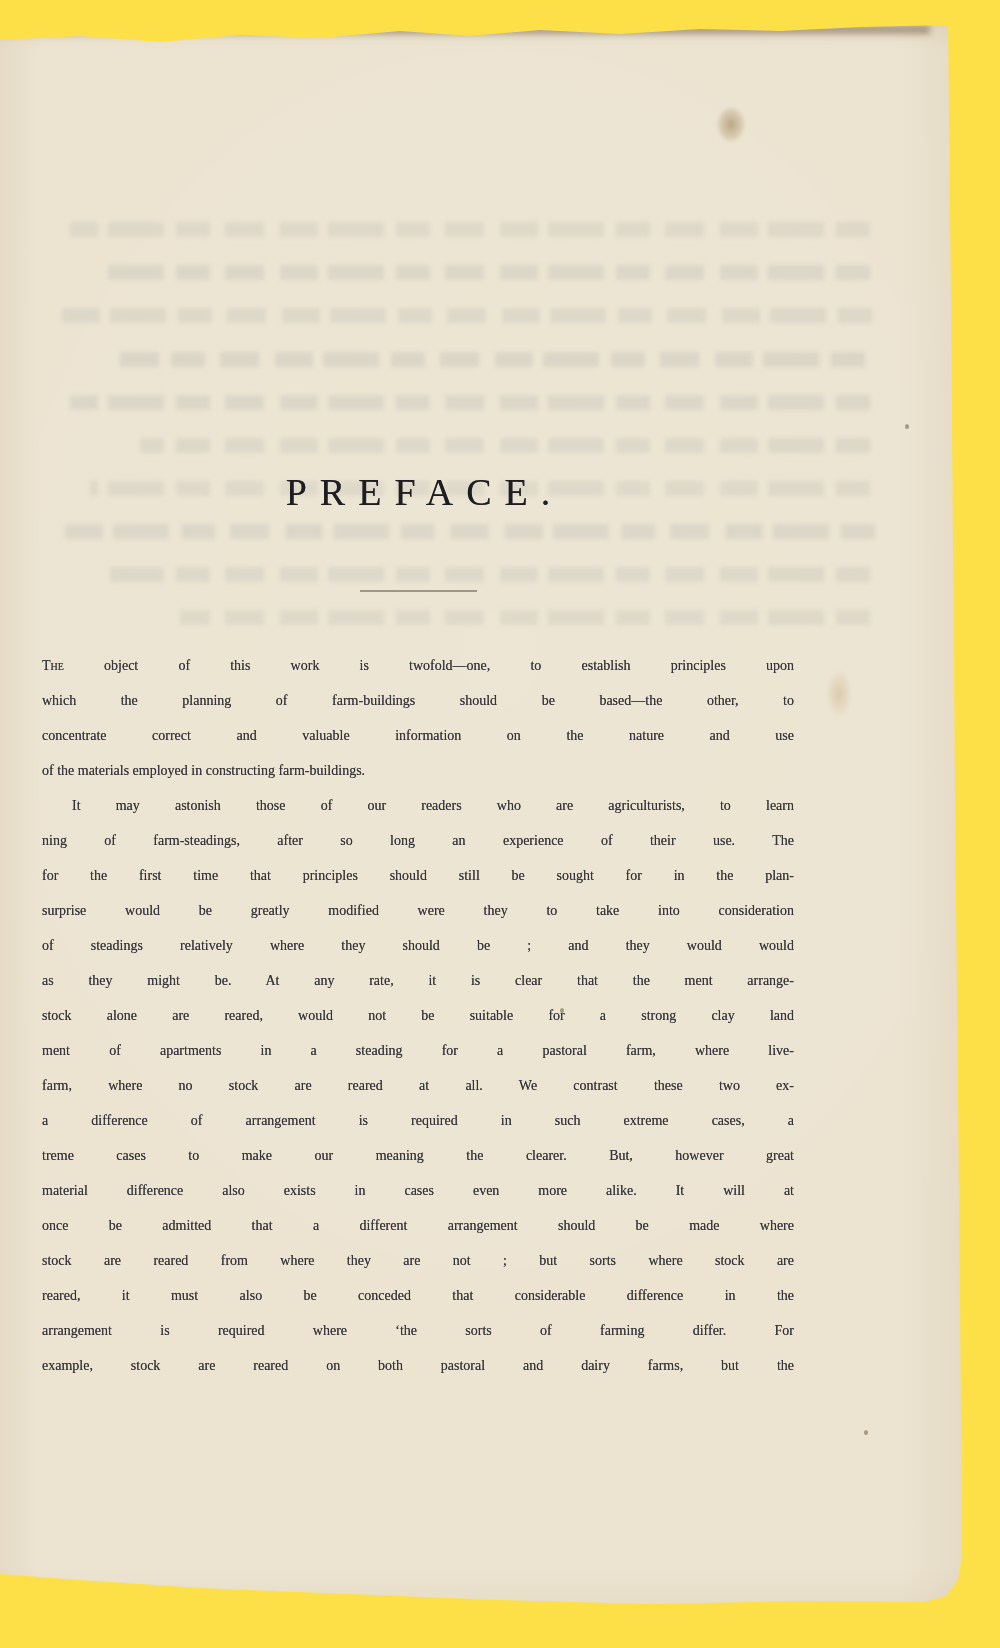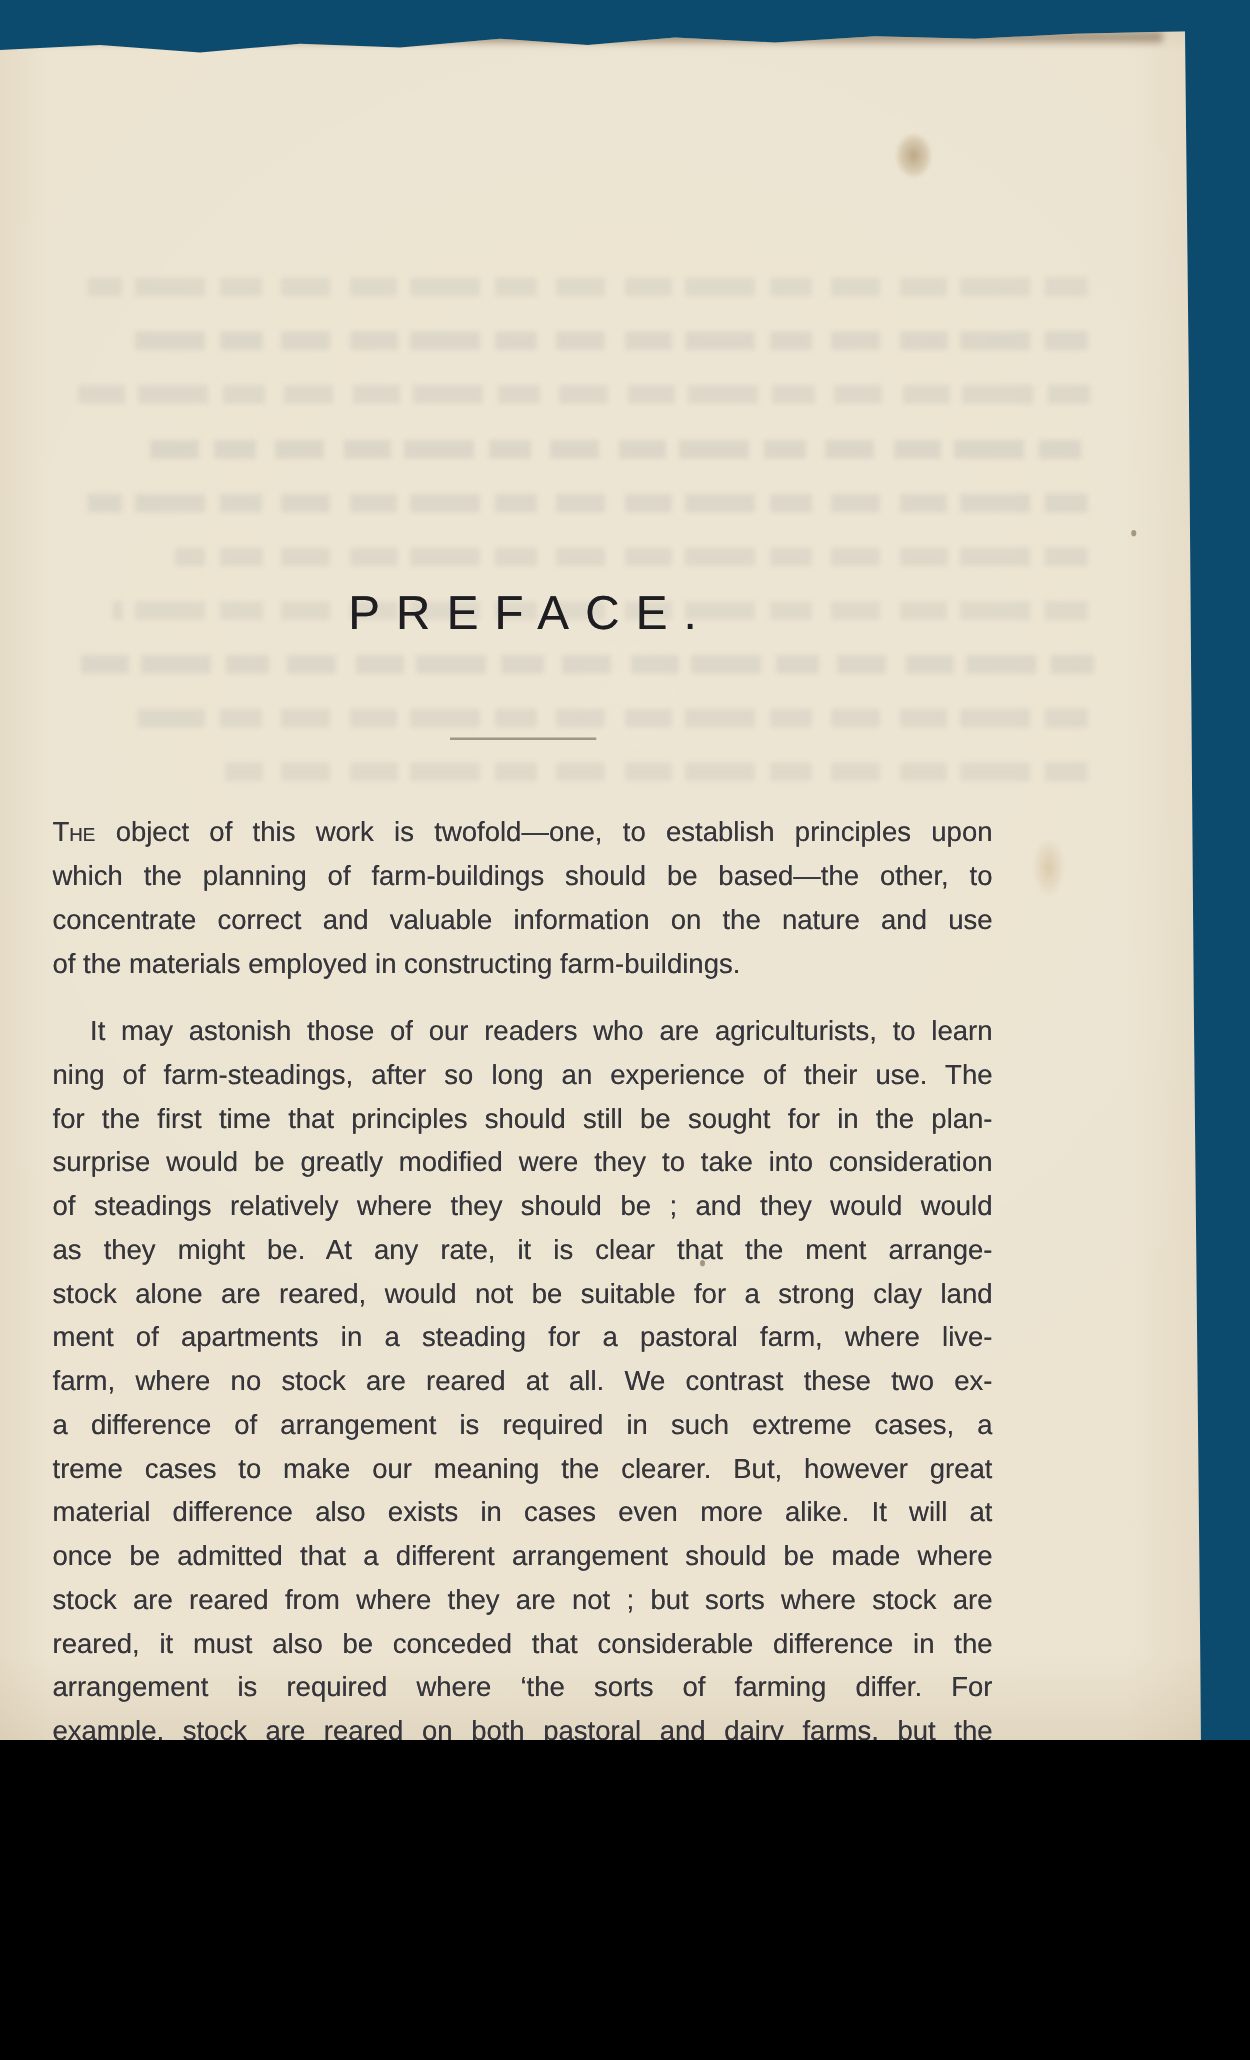--- a/index.html
+++ b/index.html
@@ -1,22 +1,22 @@
 <!DOCTYPE html>
 <html><head>
 <meta charset="utf-8">
 <style>
   html, body { margin: 0; padding: 0; background: #000; }
   .viewport {
     position: relative;
     width: 1000px;
-    height: 1392px;
-    background: #0c4a6e;
+    height: 1648px;
+    background: #fde047;
     overflow: hidden;
-    font-family: Liberation Sans, sans-serif;
+    font-family: Liberation Serif, serif;
   }
   .paper {
     position: absolute;
     inset: 0;
     background:
       radial-gradient(120% 90% at 50% 40%, rgba(255,255,255,0.06), rgba(255,255,255,0) 60%),
       linear-gradient(90deg, rgba(166,136,96,0.10) 0%, rgba(0,0,0,0) 4%, rgba(0,0,0,0) 90%, rgba(166,136,96,0.17) 100%),
       linear-gradient(180deg, rgba(150,115,70,0.20) 0%, rgba(0,0,0,0) 3%, rgba(0,0,0,0) 95%, rgba(150,115,70,0.12) 100%),
       #ece4d1;
     clip-path: polygon(
@@ -81,28 +81,28 @@
     background: rgba(92,86,72,0.55);
   }
   .page-body {
     position: absolute;
     left: 42px; top: 648px; width: 752px;
     color: #35353b;
   }
   .tline {
     height: 35px;
     line-height: 35px;
-    font-size: 22px;
+    font-size: 14px;
     text-align: justify;
     text-align-last: justify;
     overflow: hidden;
     text-shadow: 0 0 0.4px rgba(53,53,59,0.75);
   }
   .tline.no-just { text-align-last: left; }
-  .tline.indent { text-indent: 30px; margin-top: 19px; }
+  .tline.indent { text-indent: 30px; }
   .lead { font-variant: small-caps; }
 </style>
 </head>
 <body>
 
 <div class="viewport">
   <div class="paper">
     <div class="top-edge-shadow"></div>
     <div id="ghosts">
         <div class="ghost-line" style="top: 222px; left: 70px; width: 800px; opacity: 0.1;"></div>

